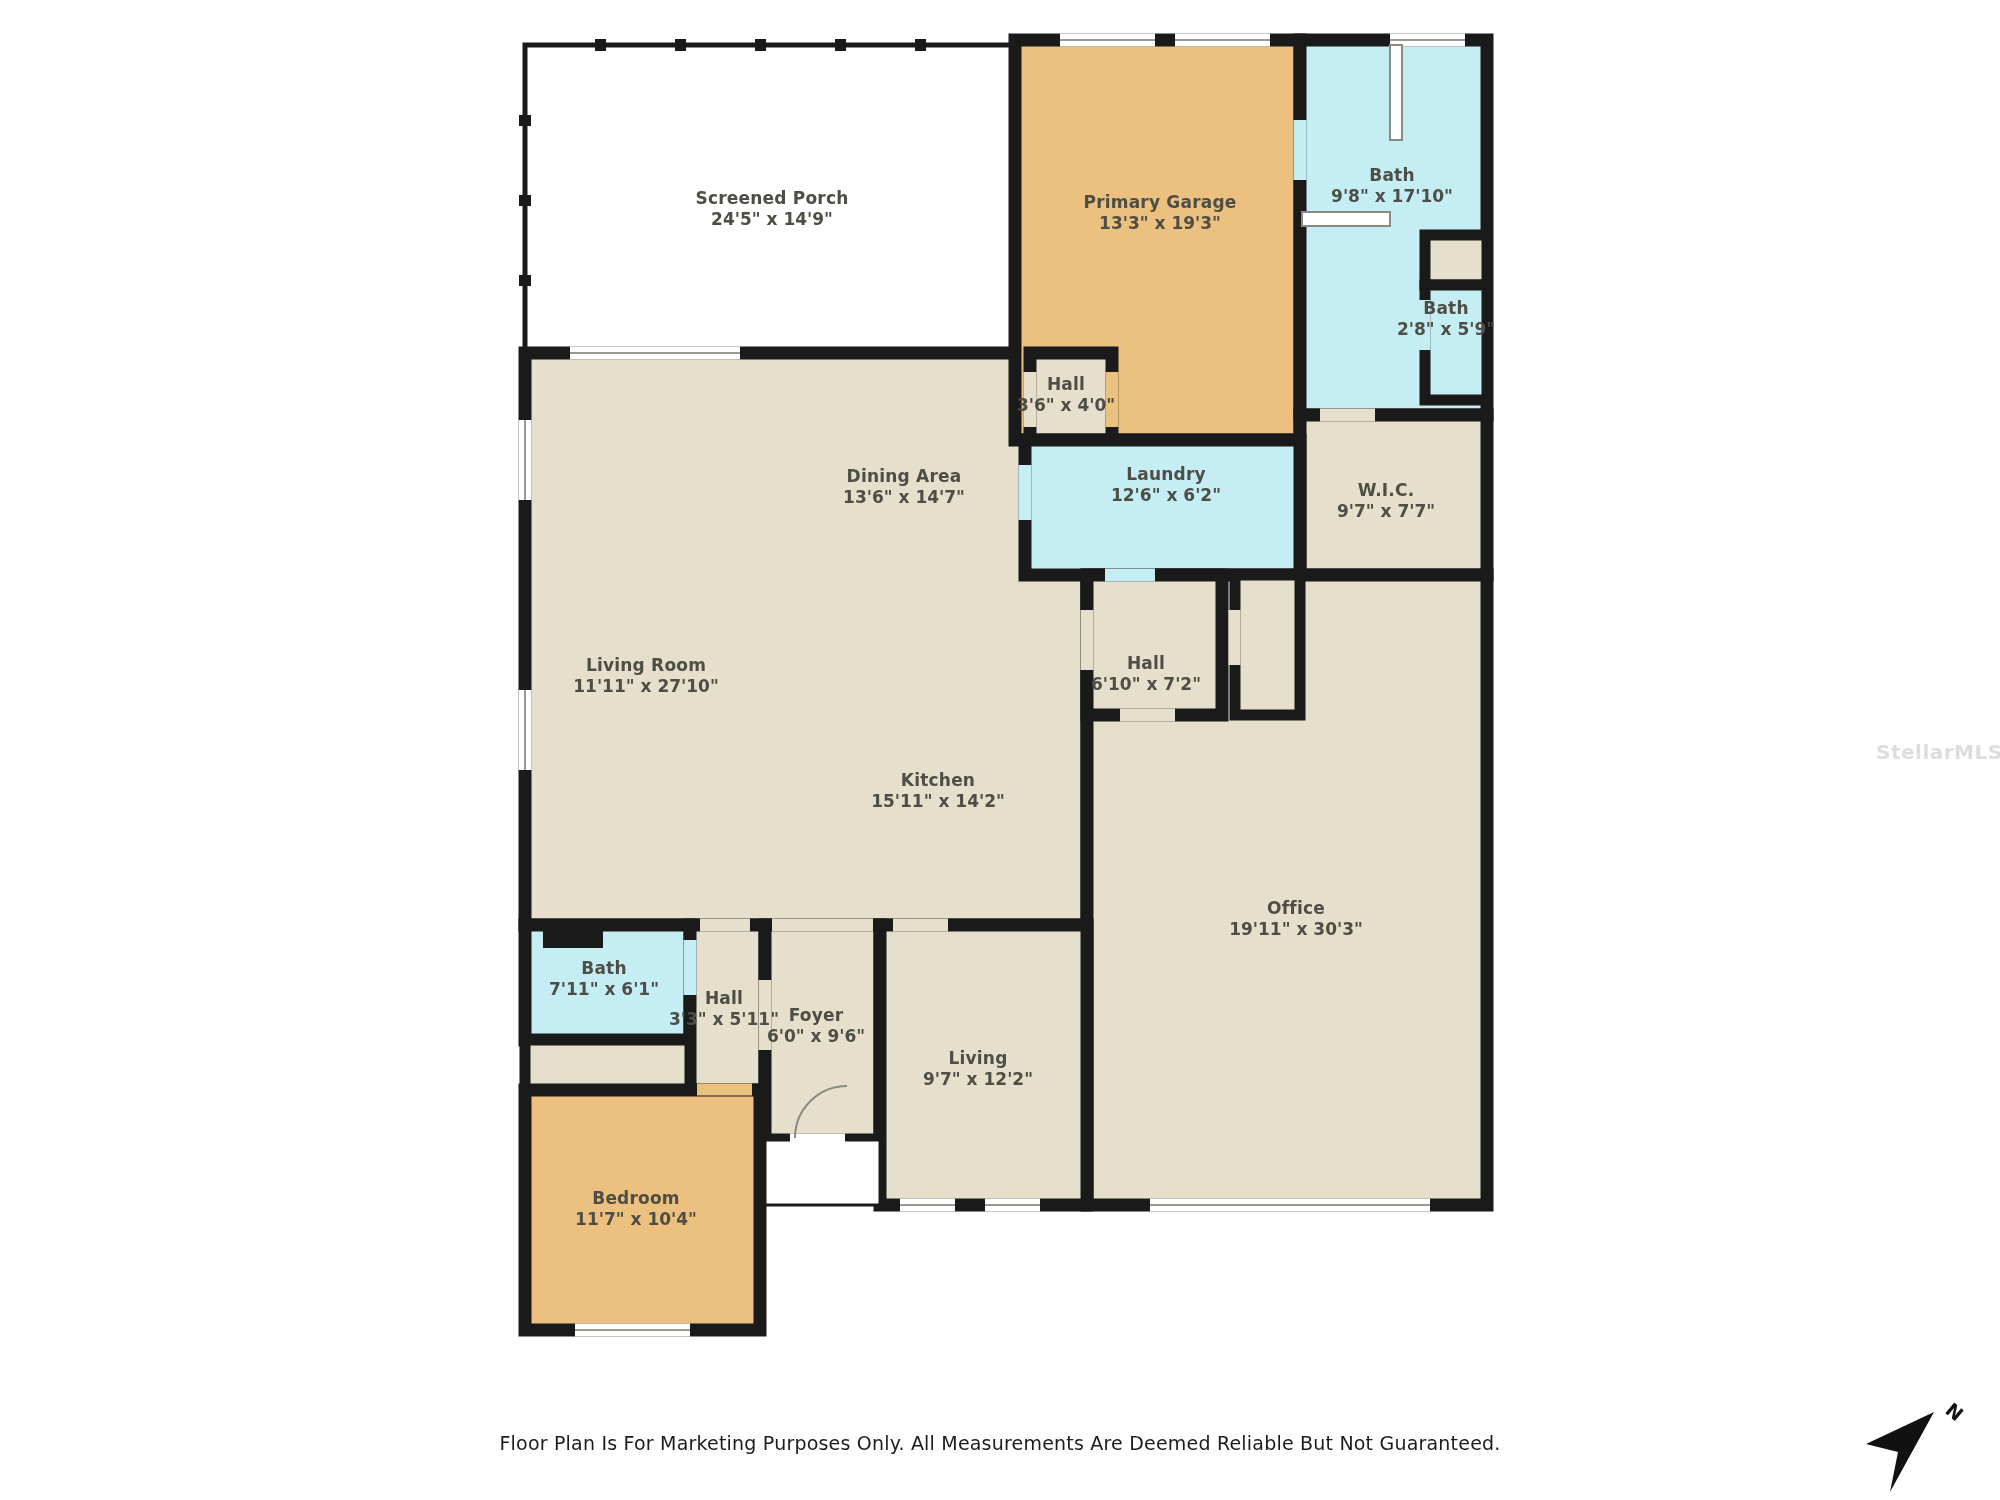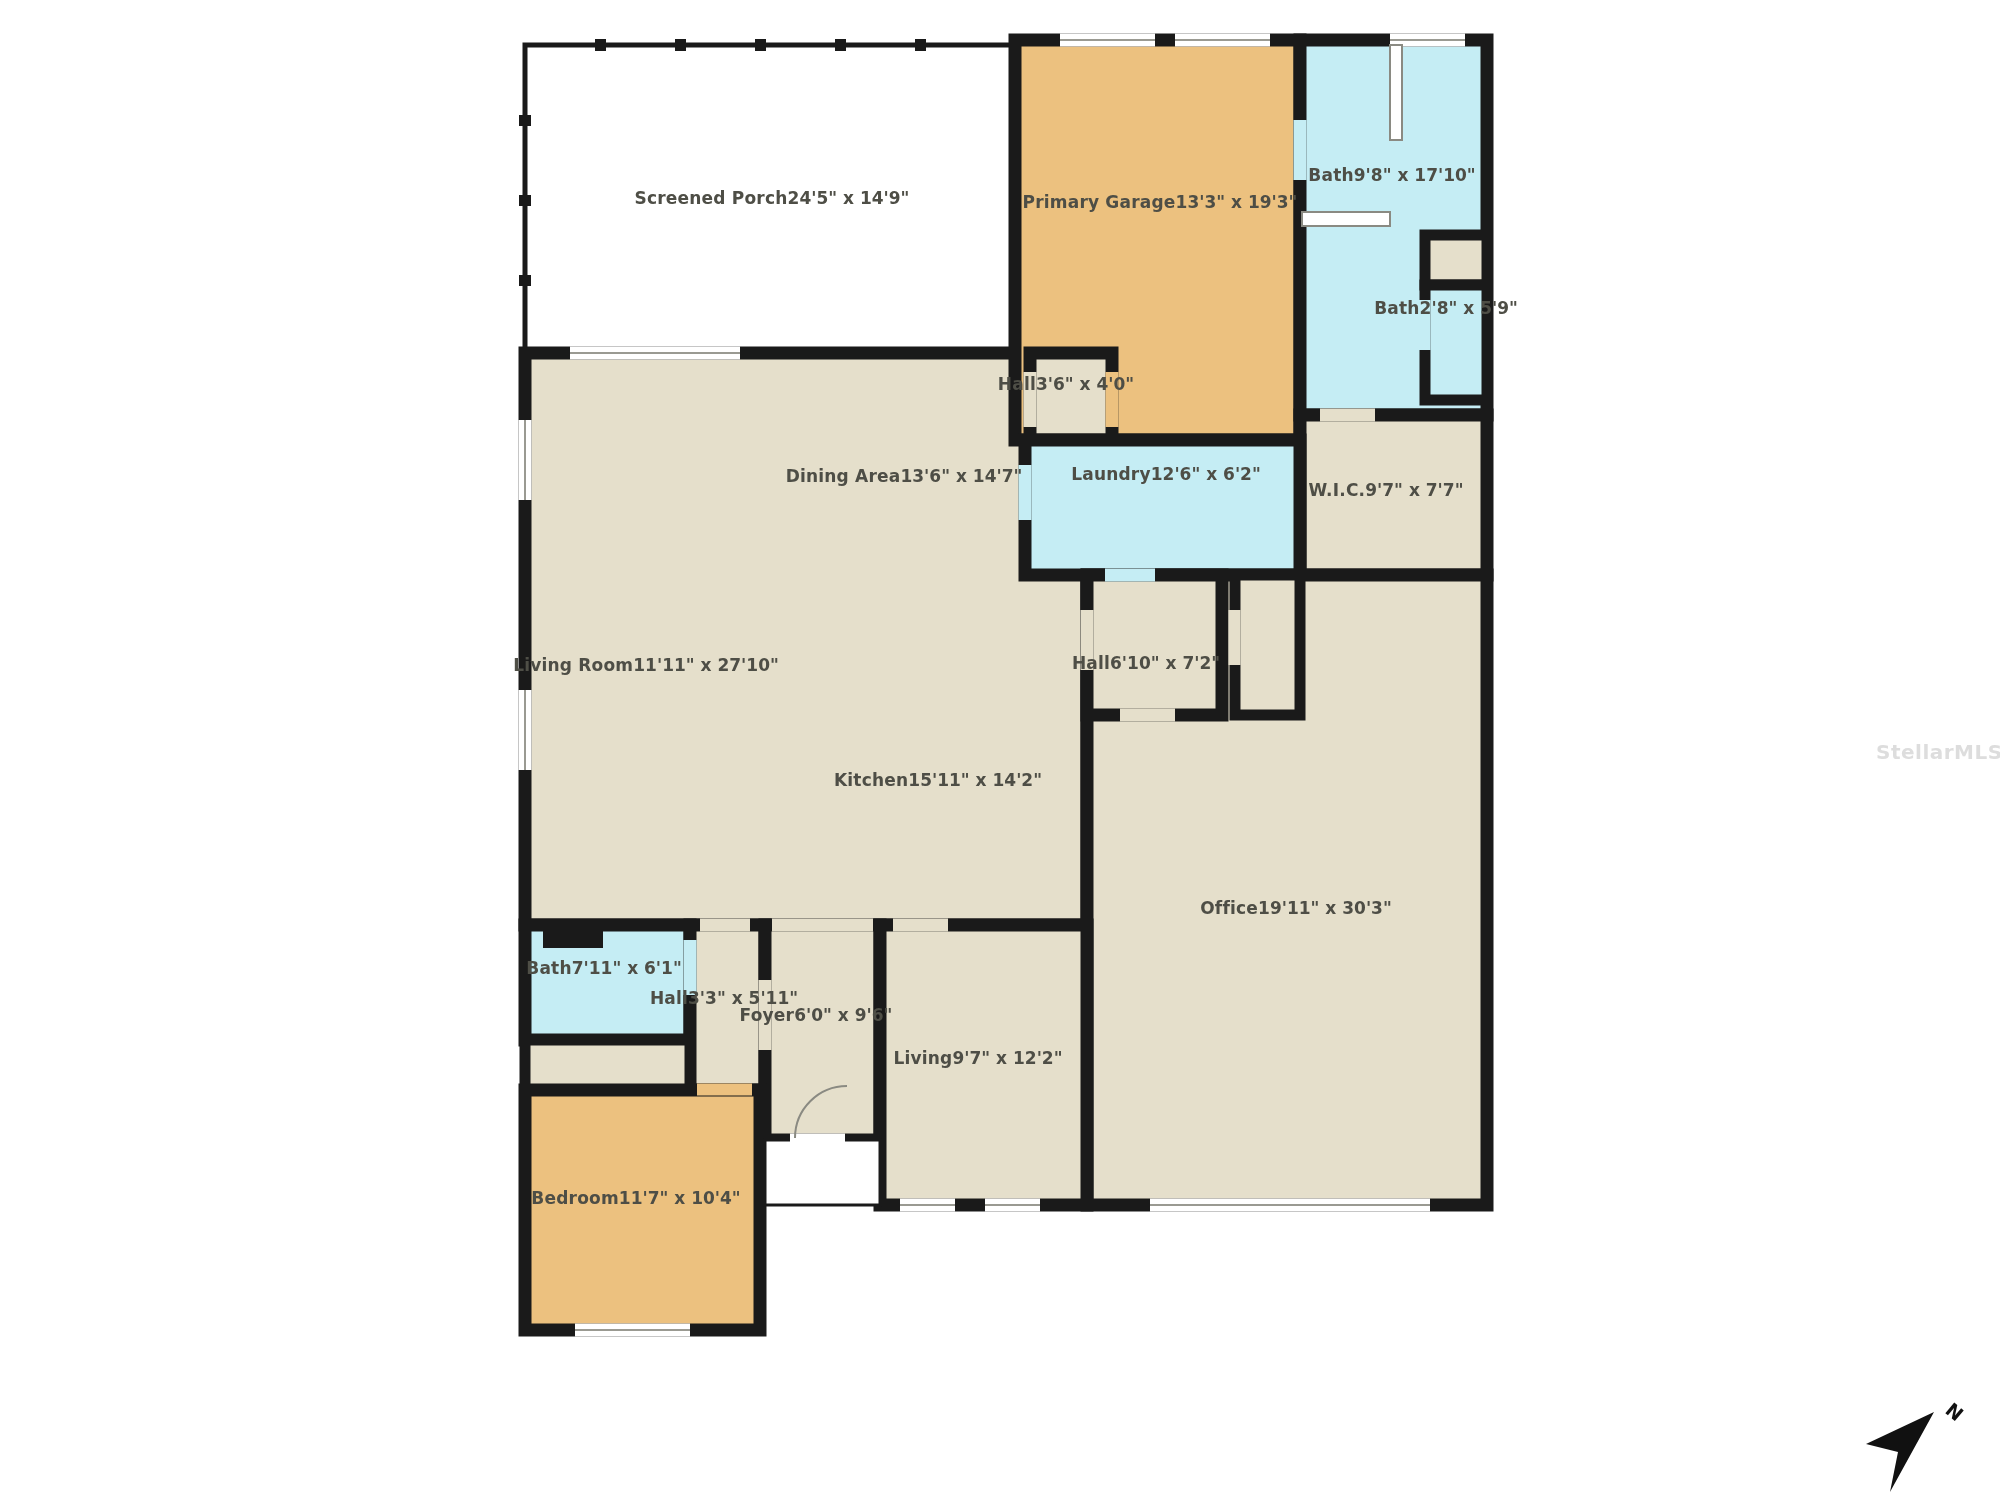--- a/index.html
+++ b/index.html
@@ -7,21 +7,21 @@
     width:2000px;height:1500px;
     background:#ffffff;
     font-family:"DejaVu Sans","Liberation Sans",sans-serif;
     position:relative;overflow:hidden;
   }
   .canvas{position:absolute;left:0;top:0;width:2000px;height:1500px;}
   svg.plan{position:absolute;left:0;top:0;}
   .room-label{
     position:absolute;
     transform:translateX(-50%);
-    display:flex;flex-direction:row;align-items:center;
+    display:flex;flex-direction:column;align-items:center;
     text-align:center;
     font-size:17px;line-height:21px;
     color:#4e4e46;
     white-space:nowrap;
     pointer-events:none;
   }
   .room-label .rname{font-weight:600;letter-spacing:.2px;}
   .room-label .rdims{font-weight:600;}
   .footer{
     position:absolute;left:0;top:1432px;width:2000px;
@@ -235,14 +235,15 @@
       <span class="rname">Living</span>
       <span class="rdims">9'7" x 12'2"</span>
     </div>
   <div class="room-label" style="left:636px;top:1188px">
       <span class="rname">Bedroom</span>
       <span class="rdims">11'7" x 10'4"</span>
     </div>
 
   <div class="watermark">StellarMLS</div>
 
+  <div class="footer">Floor Plan Is For Marketing Purposes Only. All Measurements Are Deemed Reliable But Not Guaranteed.</div>
 
 </div>
 
 </body></html>

